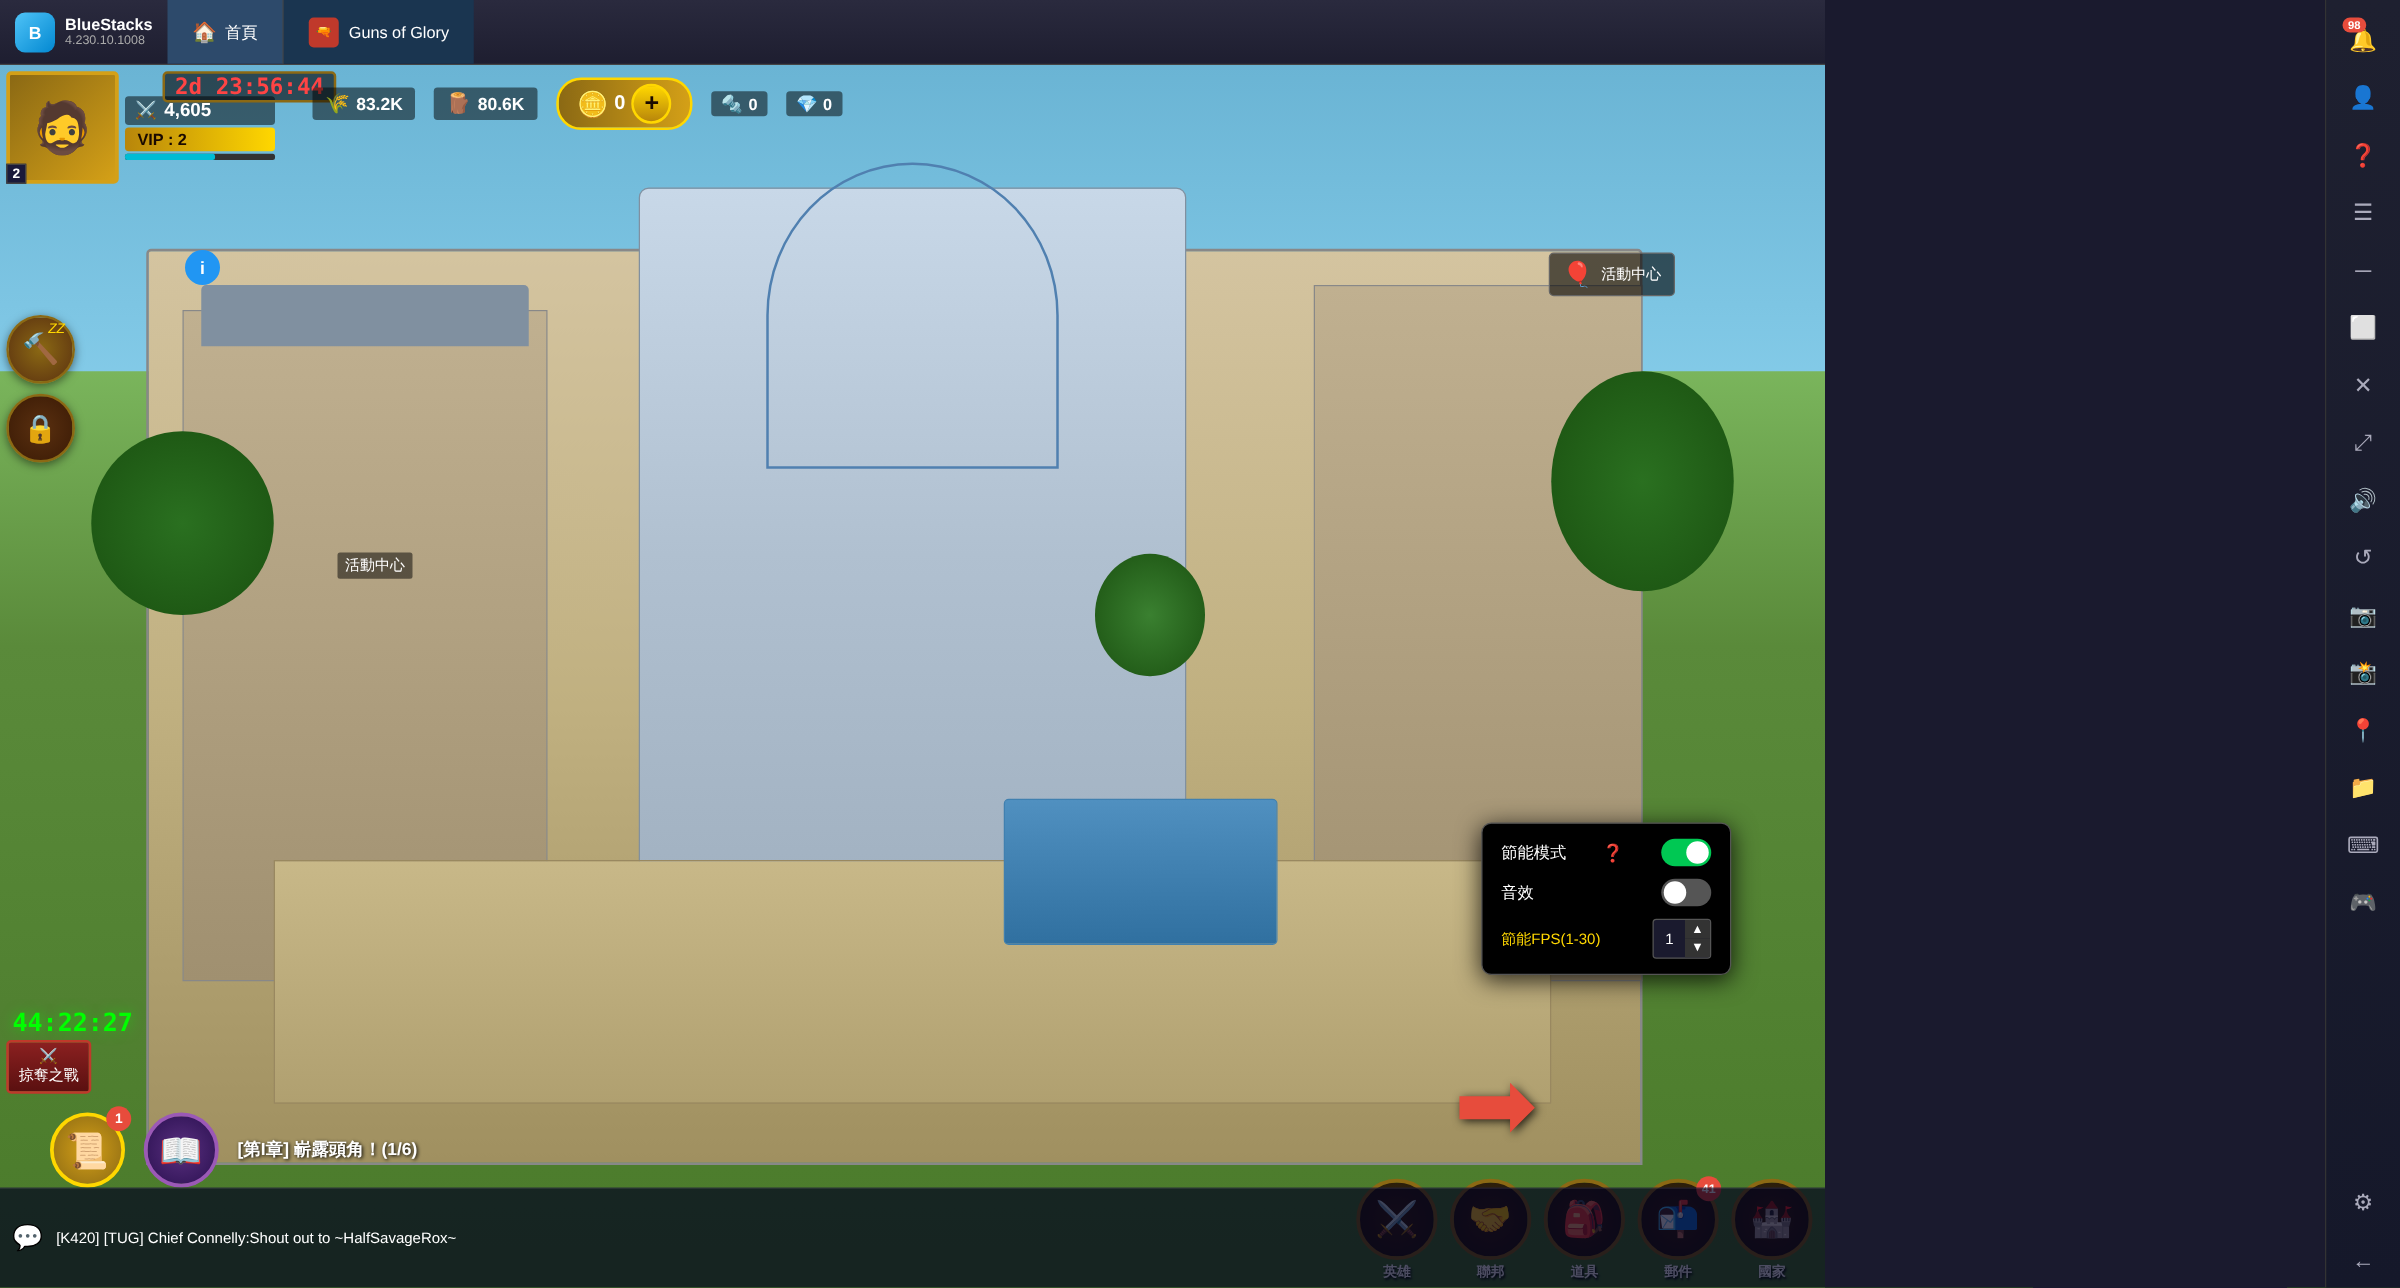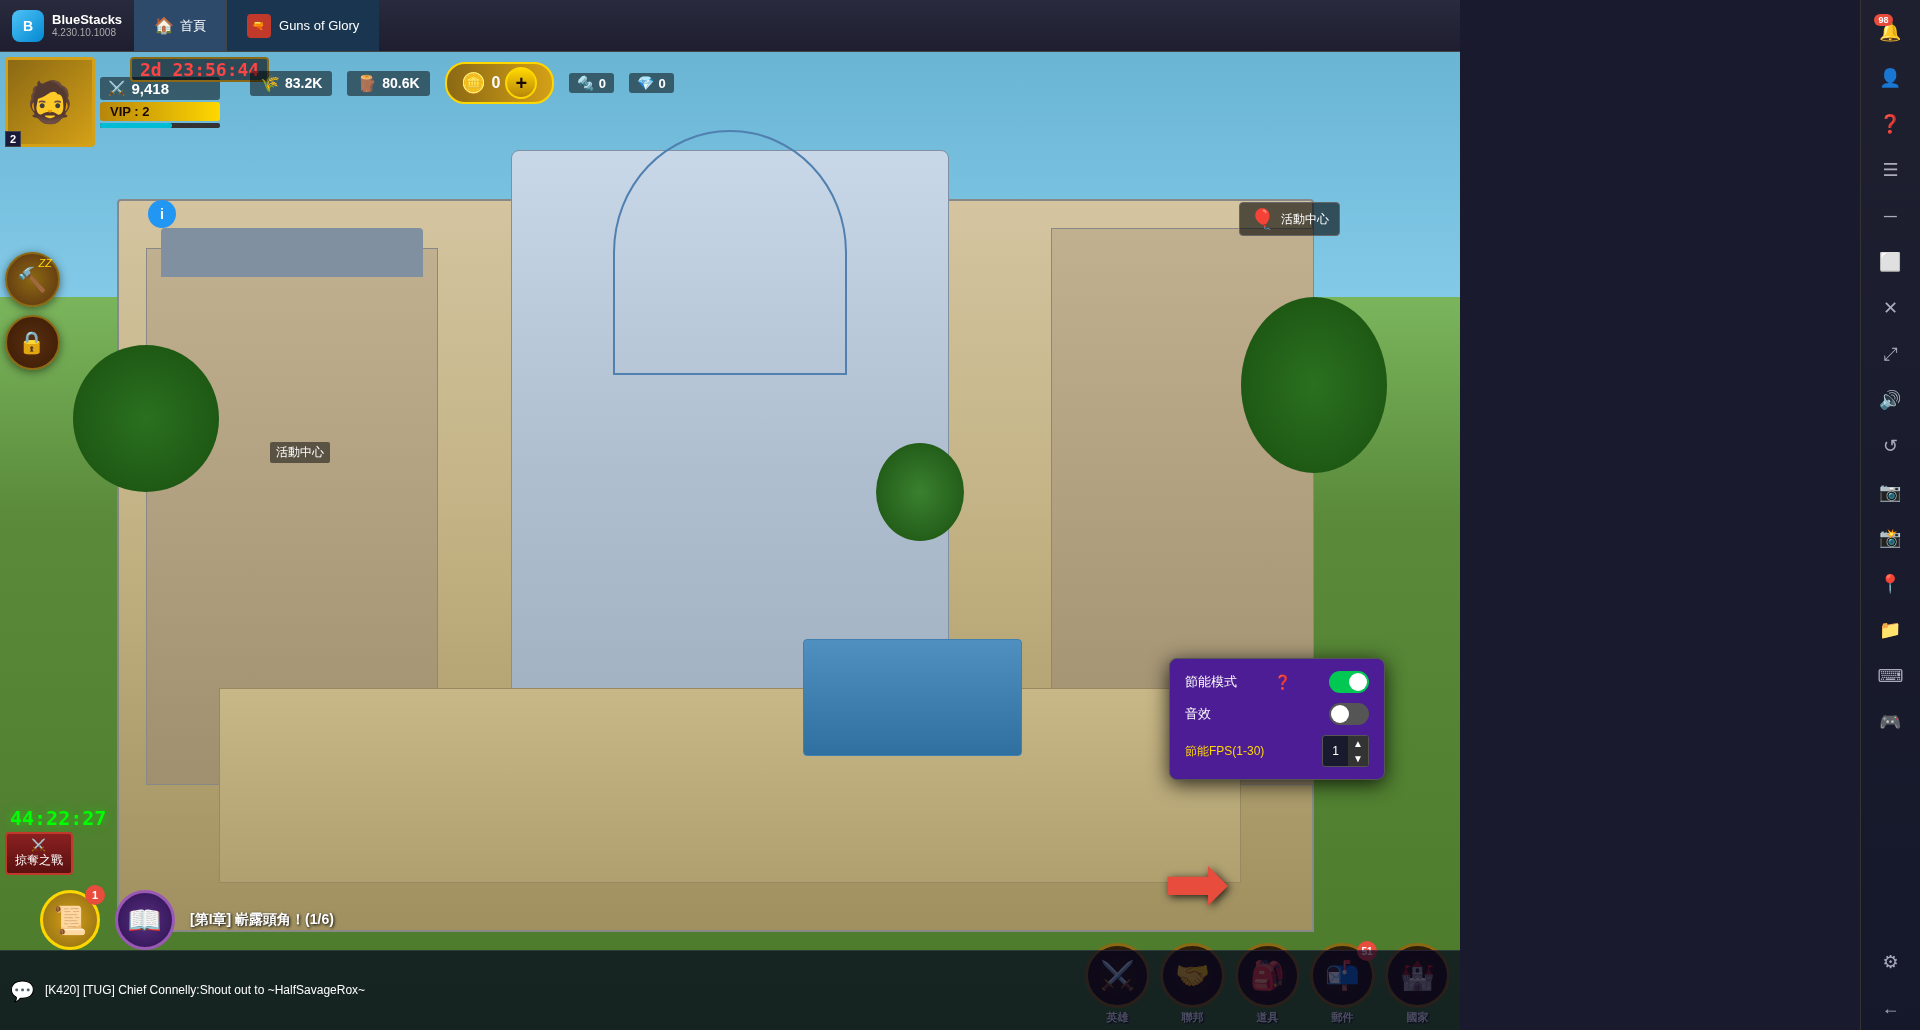--- a/index.html
+++ b/index.html
@@ -245,22 +245,22 @@
     #red-arrow {
       position: absolute; right: 230px; bottom: 100px;
       font-size: 80px; color: #e74c3c; transform: rotate(0deg);
       text-shadow: 2px 2px 8px rgba(0,0,0,0.8);
       pointer-events: none;
     }
 
     
     #energy-popup {
       position: absolute; right: 75px; bottom: 250px;
-      background: #4c1d95; border: 1px solid #555; border-radius: 8px;
-      padding: 12px 15px; width: 216px;
+      background: #000000; border: 1px solid #555; border-radius: 8px;
+      padding: 12px 15px; width: 200px;
       box-shadow: 0 4px 20px rgba(0,0,0,0.8);
     }
     .popup-row {
       display: flex; align-items: center; justify-content: space-between;
       margin-bottom: 10px;
     }
     .popup-label { color: white; font-size: 13px; }
     .toggle-switch {
       width: 40px; height: 22px; background: #00c853; border-radius: 11px;
       position: relative; cursor: pointer;
@@ -378,21 +378,21 @@
   <div id="game-ui">
 
     <div id="player-box">
       <div style="position:relative">
         <div id="player-avatar">🧔</div>
         <div id="player-level">2</div>
       </div>
       <div id="player-info" style="margin-left:5px">
         <div id="combat-power">
           <span id="combat-icon">⚔️</span>
-          <span id="combat-value">9,418</span>
+          <span id="combat-value">4,605</span>
         </div>
         <div id="vip-bar">VIP : 2</div>
         <div id="exp-bar-container">
           <div id="exp-bar"></div>
         </div>
       </div>
     </div>
 
     <div id="timer-box">
       <div id="timer-value">2d 23:56:44</div>
@@ -499,21 +499,21 @@
       <div class="nav-btn-wrap">
         <div class="nav-btn">
           <div class="nav-btn-icon">🎒</div>
           <span class="nav-btn-label">道具</span>
         </div>
       </div>
       <div class="nav-btn-wrap" style="position:relative">
         <div class="nav-btn">
           <div class="nav-btn-icon" style="position:relative">
             📬
-            <div class="nav-btn-badge">51</div>
+            <div class="nav-btn-badge">41</div>
           </div>
           <span class="nav-btn-label">郵件</span>
         </div>
       </div>
       <div class="nav-btn-wrap">
         <div class="nav-btn">
           <div class="nav-btn-icon">🏰</div>
           <span class="nav-btn-label">國家</span>
         </div>
       </div>

